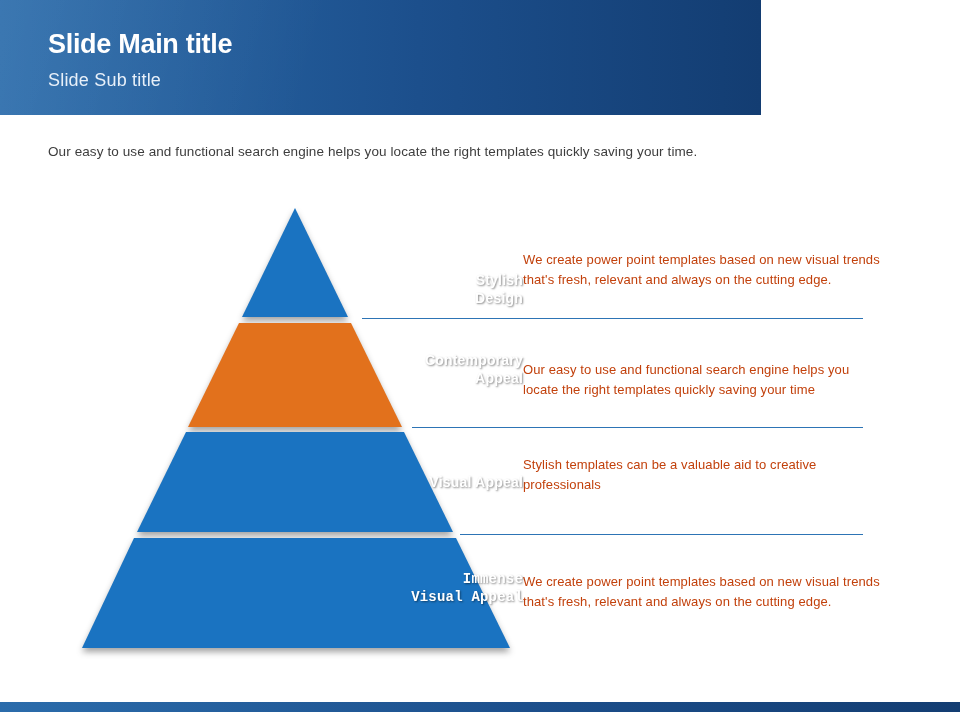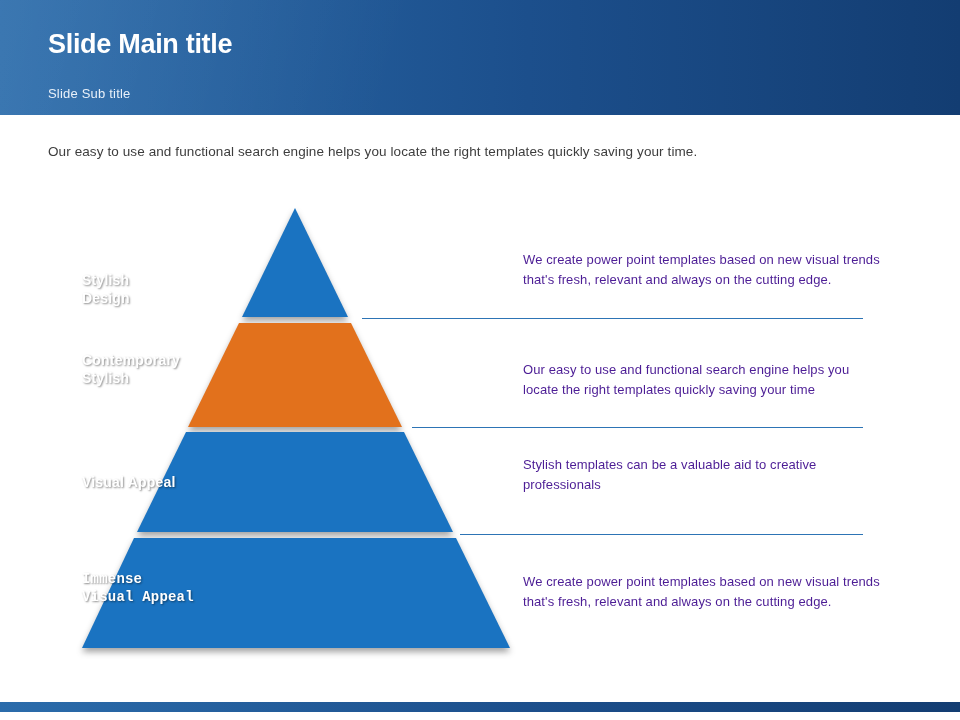--- a/index.html
+++ b/index.html
@@ -3,67 +3,67 @@
 <meta charset="utf-8">
 <style>
   html,body{margin:0;padding:0;}
   body{
     width:960px;height:720px;position:relative;overflow:hidden;
     background:#ffffff;
     font-family:"Liberation Sans", sans-serif;
   }
   
   .header{
-    position:absolute;left:0;top:0;width:960px;height:115px;
+    position:absolute;left:0;top:0;width:761px;height:115px;
     background:linear-gradient(90deg,#2b6cab 0%,#1c4f8c 55%,#133d72 100%);
   }
   .header::after{
     content:"";position:absolute;inset:0;
     background:linear-gradient(105deg,rgba(255,255,255,0.08) 0%,rgba(255,255,255,0) 42%);
   }
   .header-text{position:absolute;left:48px;top:29px;z-index:2;}
   .main-title{
     margin:0;color:#ffffff;font-size:27px;font-weight:bold;
     letter-spacing:-0.3px;line-height:30px;
   }
   .sub-title{
-    margin:24px 0 0 0;color:#e8f0f9;font-size:13px;font-weight:normal;
+    margin:11px 0 0 0;color:#e8f0f9;font-size:18px;font-weight:normal;
     letter-spacing:0.2px;line-height:21px;
   }
   
   .intro{
     position:absolute;left:48px;top:129px;width:870px;
     font-size:13.5px;line-height:18px;color:#3d3d3d;letter-spacing:0.1px;
   }
   
   .pyramid{position:absolute;left:82px;top:208px;width:428px;height:440px;}
   .shape-wrap{position:absolute;left:0;width:428px;filter:drop-shadow(0px 4px 3px rgba(50,50,50,0.45));}
   .shape{width:100%;height:100%;}
   .wrap-1{top:0;height:109px;}
   .shape-1{clip-path:polygon(213px 0px,266px 109px,160px 109px);}
   .wrap-2{top:115px;height:104px;}
   .shape-2{clip-path:polygon(157px 0px,269px 0px,320px 104px,106px 104px);}
   .wrap-3{top:224px;height:100px;}
   .shape-3{clip-path:polygon(104px 0px,322px 0px,371px 100px,55px 100px);}
   .wrap-4{top:330px;height:110px;}
   .shape-4{clip-path:polygon(52px 0px,374px 0px,428px 110px,0px 110px);}
   .lvl-label{
-    position:absolute;left:0;width:428px;text-align:left;
+    position:absolute;left:13px;width:428px;text-align:right;
     color:#ffffff;font-weight:bold;font-size:14px;line-height:18px;
     white-space:pre-line;text-shadow:1px 1px 2px rgba(0,0,0,0.45);
     letter-spacing:0.2px;z-index:3;
   }
   .label-1{top:63px;}
   .label-2{top:143px;}
   .label-3{top:265px;}
   .label-4{top:362px;font-family:Liberation Mono, monospace;}
   
   .desc{
     position:absolute;left:523px;width:358px;
-    font-size:13px;line-height:20px;color:#4c1d95;letter-spacing:0.1px;
+    font-size:13px;line-height:20px;color:#c2410c;letter-spacing:0.1px;
   }
   .desc-1{top:237px;}
   .desc-2{top:347px;}
   .desc-3{top:442px;}
   .desc-4{top:559px;}
   .sep{position:absolute;height:1px;}
   .sep-1{left:362px;top:318px;width:501px;}
   .sep-2{left:412px;top:427px;width:451px;}
   .sep-3{left:460px;top:534px;width:403px;}
   
@@ -93,21 +93,21 @@
   </div>
   <div class="shape-wrap wrap-3">
     <div class="shape shape-3" style="background: rgb(26, 115, 193);"></div>
   </div>
   <div class="shape-wrap wrap-4">
     <div class="shape shape-4" style="background: rgb(26, 115, 193);"></div>
   </div>
   <div class="lvl-label label-1">Stylish
 Design</div>
   <div class="lvl-label label-2">Contemporary
-Stylish</div>
+Appeal</div>
   <div class="lvl-label label-3">Visual Appeal</div>
   <div class="lvl-label label-4">Immense
 Visual Appeal</div>
 </div>
 
 <p class="desc desc-1">We create power point templates based on new visual trends that's fresh, relevant and always on the cutting edge.</p>
 <p class="desc desc-2">Our easy to use and functional search engine helps you locate the right templates quickly saving your time</p>
 <p class="desc desc-3">Stylish templates can be a valuable aid to creative professionals</p>
 <p class="desc desc-4">We create power point templates based on new visual trends that's fresh, relevant and always on the cutting edge.</p>
 

